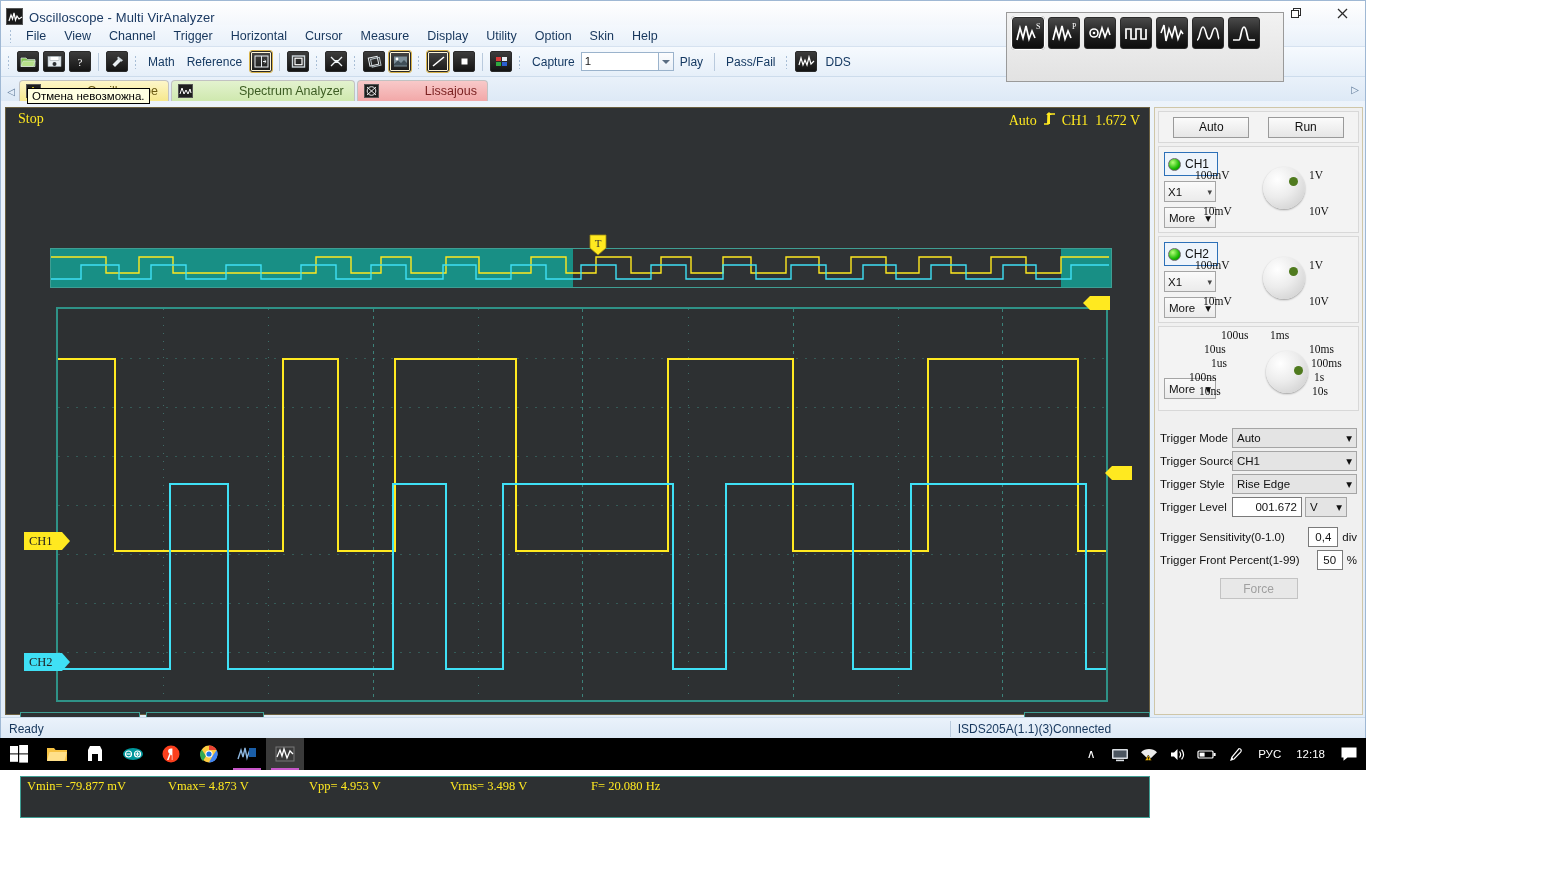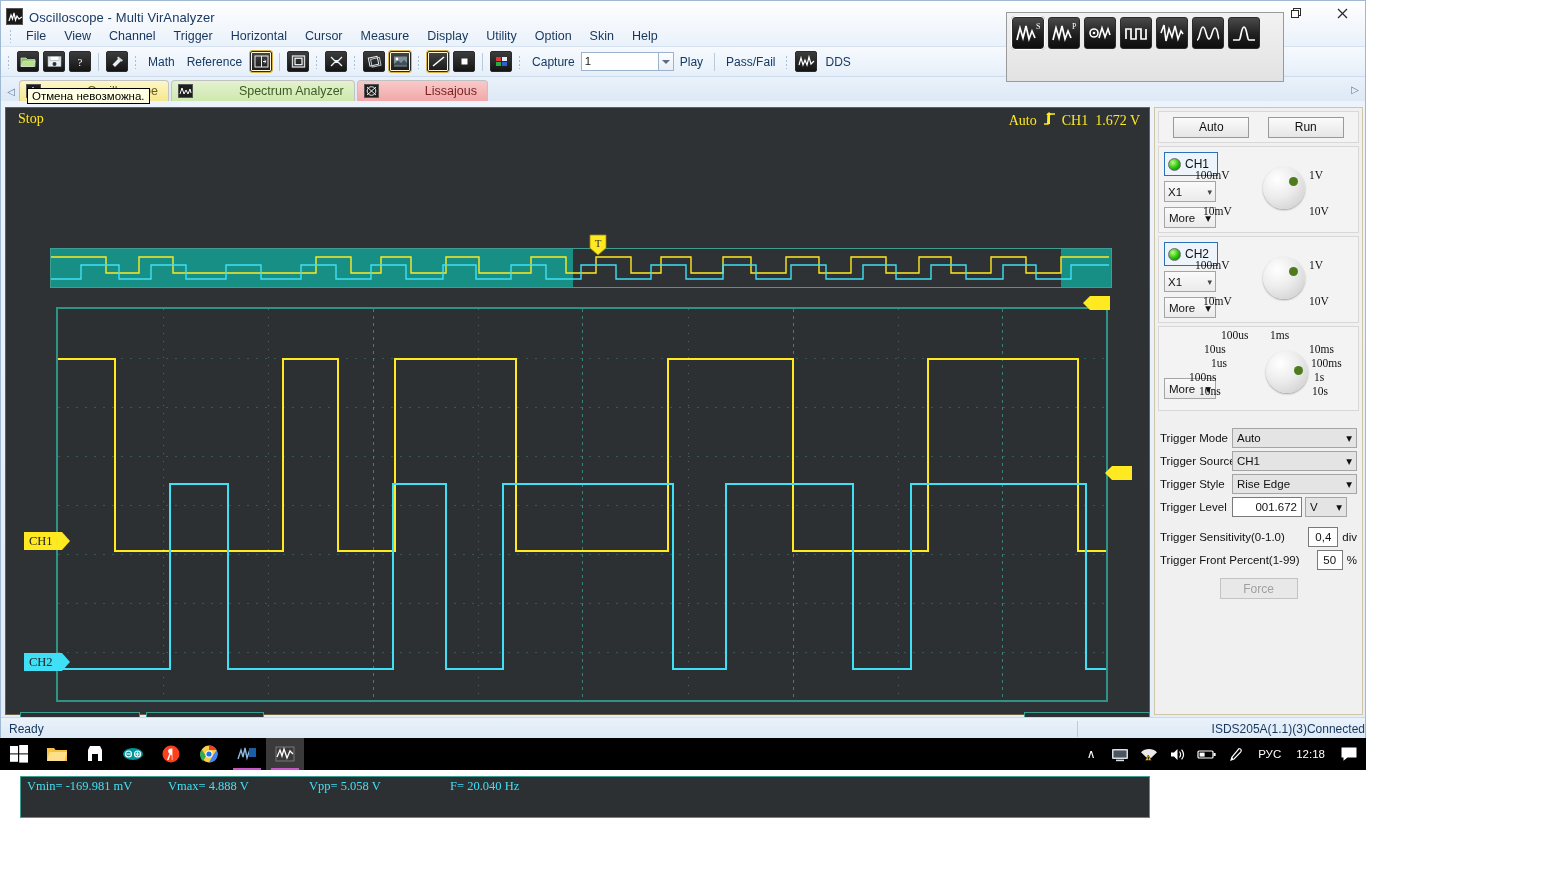--- a/index.html
+++ b/index.html
@@ -169,21 +169,21 @@
   .trow { display:flex; align-items:center; margin: 3px 5px; font-size:11.5px; color:#111; }
   .tlabel { width:72px; white-space:nowrap; }
   .tcombo { flex:1; height:20px; border:1px solid #a5a5a5; background:#e4e4e4;
       display:flex; align-items:center; justify-content:space-between; padding:0 4px; }
   .tinput { height:20px; border:1px solid #7a7a7a; background:#fff; text-align:right; padding-right:4px;
       font-size:11.5px; color:#111; display:flex; align-items:center; justify-content:flex-end; }
 
   
   #statusbar { position:absolute; left:0; top:716px; width:1364px; height:22px;
       background: linear-gradient(to bottom,#eaf2fb,#dce8f5); border-top:1px solid #c9d9ea;
-      display:flex; align-items:center;justify-content:space-between; }
+      display:flex; align-items:center; }
   #sb-left { font-size:12px; color:#16365c; padding-left:8px; }
   #sb-div { width:1px;height:16px;background:#b9cadd; margin-left:906px; }
   #sb-right { font-size:12px; color:#16365c; padding-left:7px; }
 
   
   #palette { position:absolute; left:1006px; top:12px; width:278px; height:70px;
       background: linear-gradient(to bottom,#f2f2f2,#e2e2e2); border:1px solid #9a9a9a; z-index:30; }
   #pal-title { height:20px; display:flex; align-items:center; background:linear-gradient(to bottom,#e9e9e9,#d8d8d8);
       border-bottom:1px solid #bcbcbc; }
   #pal-ico { width:14px;height:14px;margin:0 4px; background:#1b1b1b; border:1px solid #555; position:relative; flex:none;}
@@ -474,25 +474,26 @@
       <div class="infobox" id="time-info">
         <div>Time</div>
         <div class="right">20 ms/div</div>
         <div class="row">
             <span>5KB</span>
           <span>10 KSa/s</span>
           </div>
       </div>
 
       <div id="meas-box">
-        <div class="meas-row r2">
-          <span class="meas-cell">Vmin= -169.981 mV</span>
-          <span class="meas-cell">Vmax= 4.888 V</span>
-          <span class="meas-cell">Vpp= 5.058 V</span>
-          <span class="meas-cell">F= 20.040 Hz</span>
+        <div class="meas-row r1">
+          <span class="meas-cell">Vmin= -79.877 mV</span>
+          <span class="meas-cell">Vmax= 4.873 V</span>
+          <span class="meas-cell">Vpp= 4.953 V</span>
+          <span class="meas-cell">Vrms= 3.498 V</span>
+          <span class="meas-cell">F= 20.080 Hz</span>
         </div>
       </div>
     </div>
 
     <div id="ctrl-panel">
 
       <div class="panel-sec" style="height:32px;display:flex;align-items:center;justify-content:space-around;">
         <div class="gbtn" style="width:76px;">Auto</div>
         <div class="gbtn" style="width:76px;">Run</div>
       </div>

